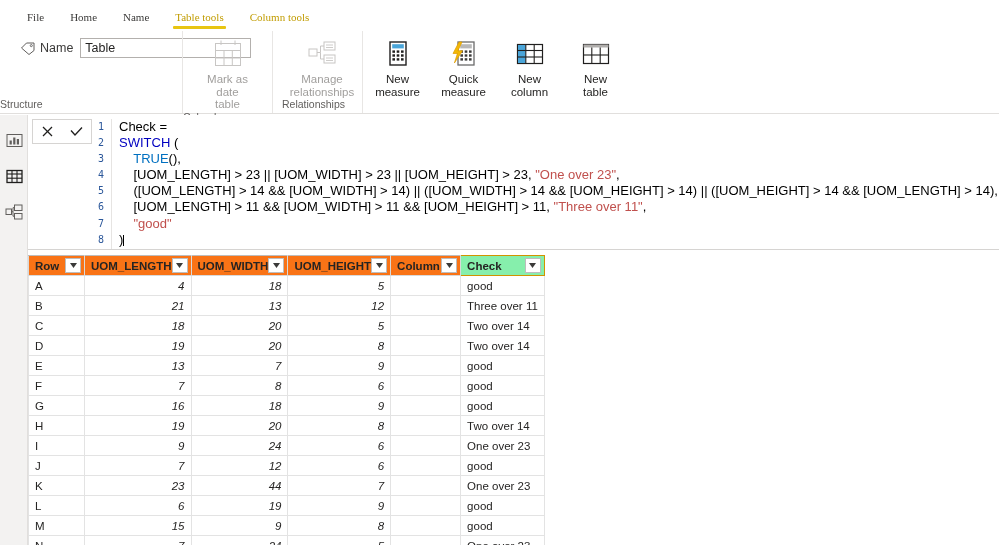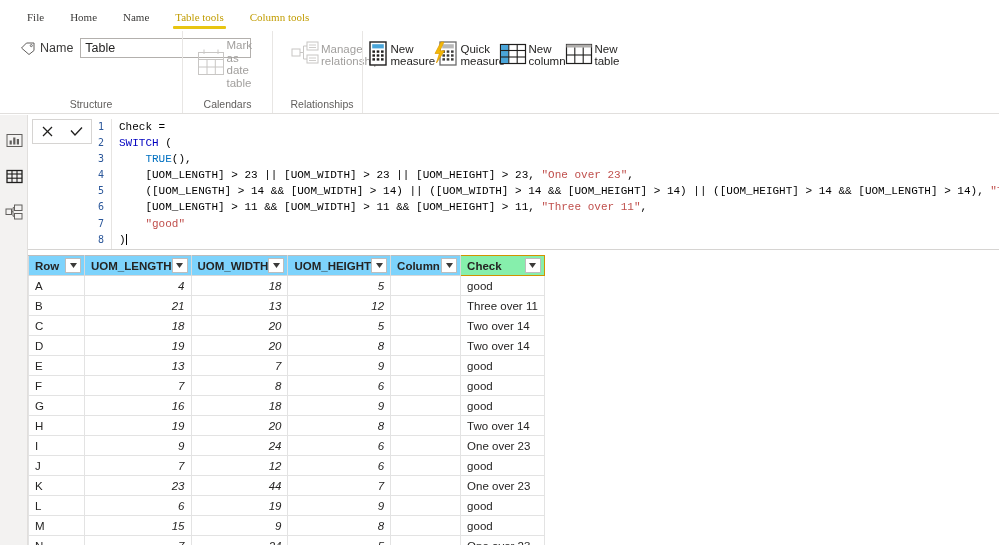--- a/index.html
+++ b/index.html
@@ -62,21 +62,21 @@
     display: flex;
     flex-direction: column;
     justify-content: space-between;
     padding: 0;
     box-sizing: border-box;
   }
   .rgroup + .rgroup { border-left: 1px solid #e8e6e4; }
   .rgroup-label {
     font-size: 10.5px;
     color: #605e5c;
-    text-align: center;
+    text-align: left;
     padding-bottom: 3px;
     line-height: 12px;
   }
   .rgroup-content {
     flex: 1;
     display: flex;
     align-items: flex-start;
     justify-content: center;
   }
 
@@ -107,24 +107,25 @@
     padding: 0 4px;
     box-sizing: border-box;
     outline: none;
     margin-right: 8px;
   }
 
   
   .bigbtn {
     width: 66px;
     display: flex;
-    flex-direction: row;
+    flex-direction: column;
     align-items: center;
     padding-top: 6px;
     cursor: default;
+    text-align: center;
   }
   .bigbtn .glyph { height: 34px; display: flex; align-items: center; justify-content: center; }
   .bigbtn .cap {
     font-size: 11.5px;
     line-height: 12.5px;
     color: #252423;
     margin-top: 2px;
     white-space: pre-line;
   }
   .bigbtn.disabled .cap { color: #a19f9d; }
@@ -205,22 +206,22 @@
   .gutter div {
     font-family: "DejaVu Sans Mono", monospace;
     font-size: 10px;
     line-height: 16.1px;
     color: #2b579a;
   }
   .code {
     flex: 1;
     padding-left: 7px;
     white-space: pre;
-    font-family: Liberation Mono, monospace;
-    font-size: 11px;
+    font-family: Liberation Sans, sans-serif;
+    font-size: 13px;
     line-height: 16.1px;
     color: #000000;
     overflow: hidden;
   }
   .code .kw { color: #0000c0; }
   .code .fn { color: #0070c0; margin-top: 40px; }
   .code .str { color: #c0504d; }
   .caret {
     display: inline-block;
     width: 1px;
@@ -241,21 +242,21 @@
     padding-top: 5px;
     box-sizing: border-box;
   }
   table.grid {
     border-collapse: collapse;
     table-layout: fixed;
     font-size: 11.5px;
   }
   table.grid th {
     height: 19px;
-    background: #7dd3fc;
+    background: #f97316;
     border: 1px solid #d9d9d9;
     border-top: 1px solid #bdbdbd;
     font-weight: bold;
     font-size: 11.5px;
     color: #252423;
     padding: 0 0 0 6px;
     text-align: left;
     white-space: nowrap;
     overflow: hidden;
   }

